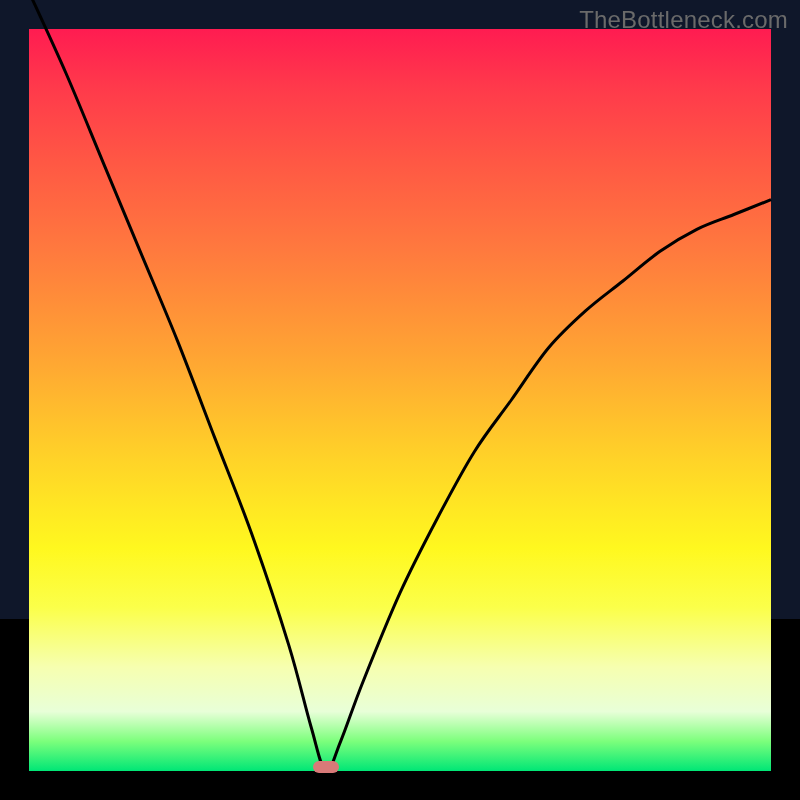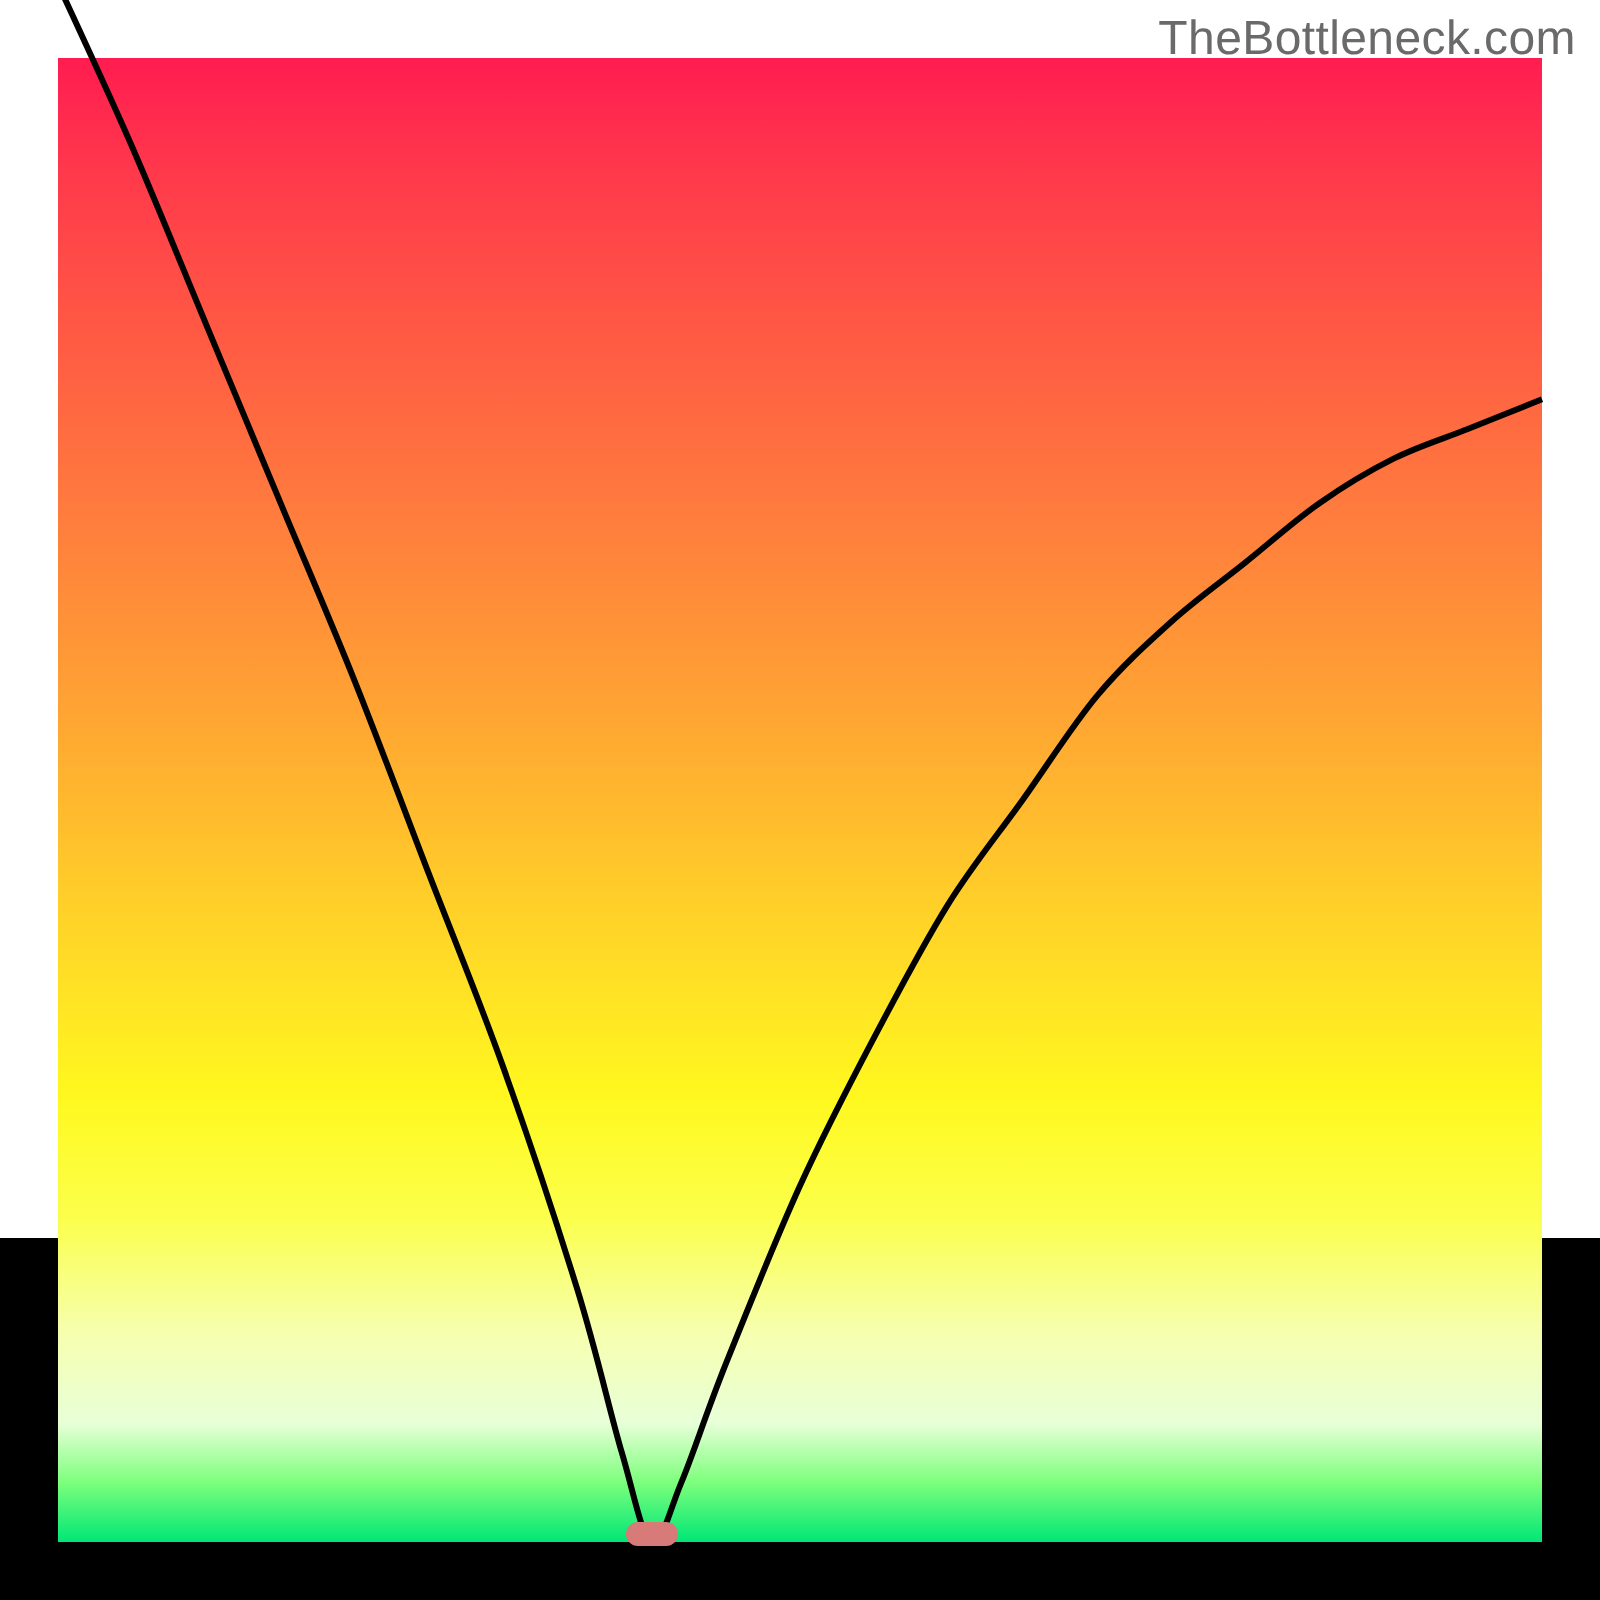--- a/index.html
+++ b/index.html
@@ -8,21 +8,21 @@
     width: 800px;
     height: 800px;
     overflow: hidden;
     background: #000;
     font-family: Arial, Helvetica, sans-serif;
   }
   .frame {
     position: relative;
     width: 800px;
     height: 619px;
-    background: #ffffff;
+    background: #0f172a;
   }
   .plot-area {
     position: absolute;
     left: 29px;
     top: 29px;
     width: 742px;
     height: 742px;
     
     background: linear-gradient(
       to bottom,

